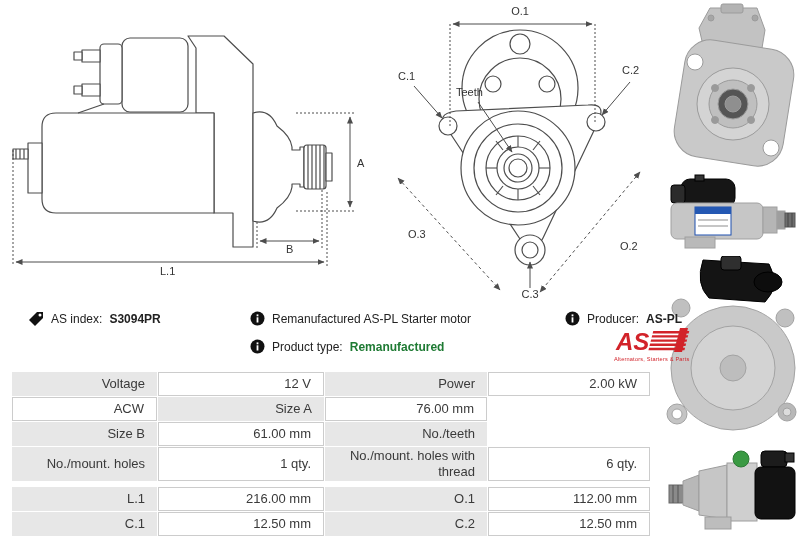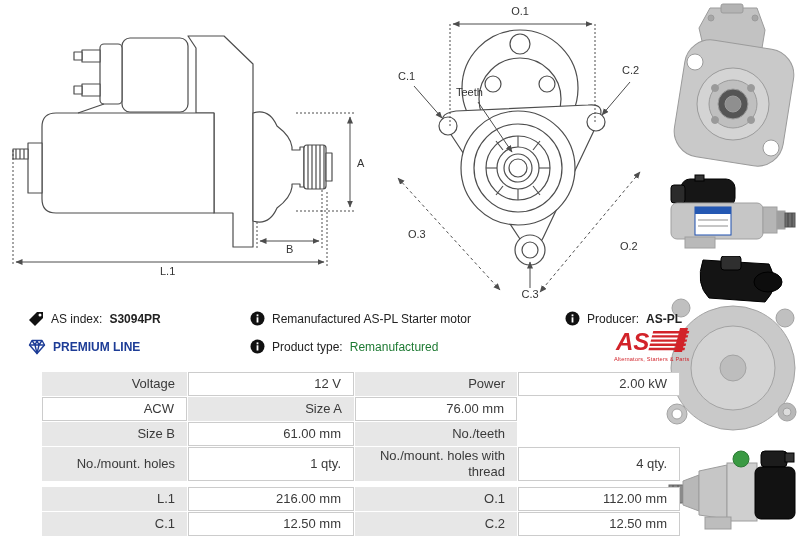--- a/index.html
+++ b/index.html
@@ -5,22 +5,22 @@
   html,body{margin:0;padding:0;background:#fff;}
   .page{position:relative;width:800px;height:536px;background:#ffffff;overflow:hidden;
         font-family:"Liberation Sans", sans-serif;}
   svg text{font-family:"Liberation Sans", sans-serif;}
   .dim{font-size:11px;fill:#333;}
   .diag{position:absolute;}
   .info-item{position:absolute;display:flex;align-items:center;gap:7px;
              font-size:12px;color:#222;white-space:nowrap;}
   .b{font-weight:bold;}
   .blue{font-weight:bold;color:#1d3c96;}
-  .green{font-weight:normal;color:#1e7a33;}
-  .spec{position:absolute;left:42px;top:372px;width:650px;}
+  .green{font-weight:bold;color:#1e7a33;}
+  .spec{position:absolute;left:12px;top:372px;width:650px;}
   .srow{display:grid;grid-template-columns:145px 166px 162px 162px;column-gap:1px;margin-bottom:1px;}
   .cell{display:flex;align-items:center;justify-content:flex-end;text-align:right;
         padding:2px 12px 2px 6px;font-size:13px;color:#3a3a3a;line-height:1.2;box-sizing:border-box;}
   .lab{background:#e7e7e7;}
   .val{background:#fff;border:1px solid #cccccc;}
   .h24{height:24px;}
   .h34{height:34px;}
   .grp2{margin-top:6px;}
   .photos{position:absolute;left:665px;top:0;width:135px;height:536px;}
   .photo{position:absolute;left:0;width:135px;}
@@ -238,29 +238,20 @@
   <div class="info-item" style="left:565px;top:311px">
     <svg width="15" height="15" viewBox="0 0 15 15">
       <circle cx="7.5" cy="7.5" r="7" fill="#111"></circle>
       <rect x="6.6" y="6.3" width="1.8" height="5.2" fill="#fff"></rect>
       <rect x="6.6" y="3.4" width="1.8" height="1.9" fill="#fff"></rect>
     </svg>
     <span>Producer:</span>
     <span class="b">AS-PL</span>
   </div>
 
-  <div class="info-item" style="left:28px;top:339px">
-    <svg width="18" height="16" viewBox="0 0 18 16">
-      <g fill="none" stroke="#1d3c96" stroke-width="1.4" stroke-linejoin="round">
-        <path d="M4,1.5 L14,1.5 L16.5,6 L9,14.5 L1.5,6 Z"></path>
-        <path d="M1.5,6 H16.5 M4,1.5 L7,6 L9,1.8 L11,6 L14,1.5 M7,6 L9,14.5 L11,6"></path>
-      </g>
-    </svg>
-    <span class="blue">PREMIUM LINE</span>
-  </div>
 
   <div class="info-item" style="left:250px;top:339px">
     <svg width="15" height="15" viewBox="0 0 15 15">
       <circle cx="7.5" cy="7.5" r="7" fill="#111"></circle>
       <rect x="6.6" y="6.3" width="1.8" height="5.2" fill="#fff"></rect>
       <rect x="6.6" y="3.4" width="1.8" height="1.9" fill="#fff"></rect>
     </svg>
     <span>Product type:</span>
     <span class="green">Remanufactured</span>
   </div>
@@ -294,21 +285,21 @@
     </div>
     <div class="srow">
       <div class="cell lab h24">Size B</div>
       <div class="cell val h24">61.00 mm</div>
       <div class="cell lab h24">No./teeth</div>
     </div>
     <div class="srow">
       <div class="cell lab h34">No./mount. holes</div>
       <div class="cell val h34">1 qty.</div>
       <div class="cell lab h34">No./mount. holes with thread</div>
-      <div class="cell val h34">4 qty.</div>
+      <div class="cell val h34">6 qty.</div>
     </div>
     <div class="srow grp2">
       <div class="cell lab h24">L.1</div>
       <div class="cell val h24">216.00 mm</div>
       <div class="cell lab h24">O.1</div>
       <div class="cell val h24">112.00 mm</div>
     </div>
     <div class="srow">
       <div class="cell lab h24">C.1</div>
       <div class="cell val h24">12.50 mm</div>

